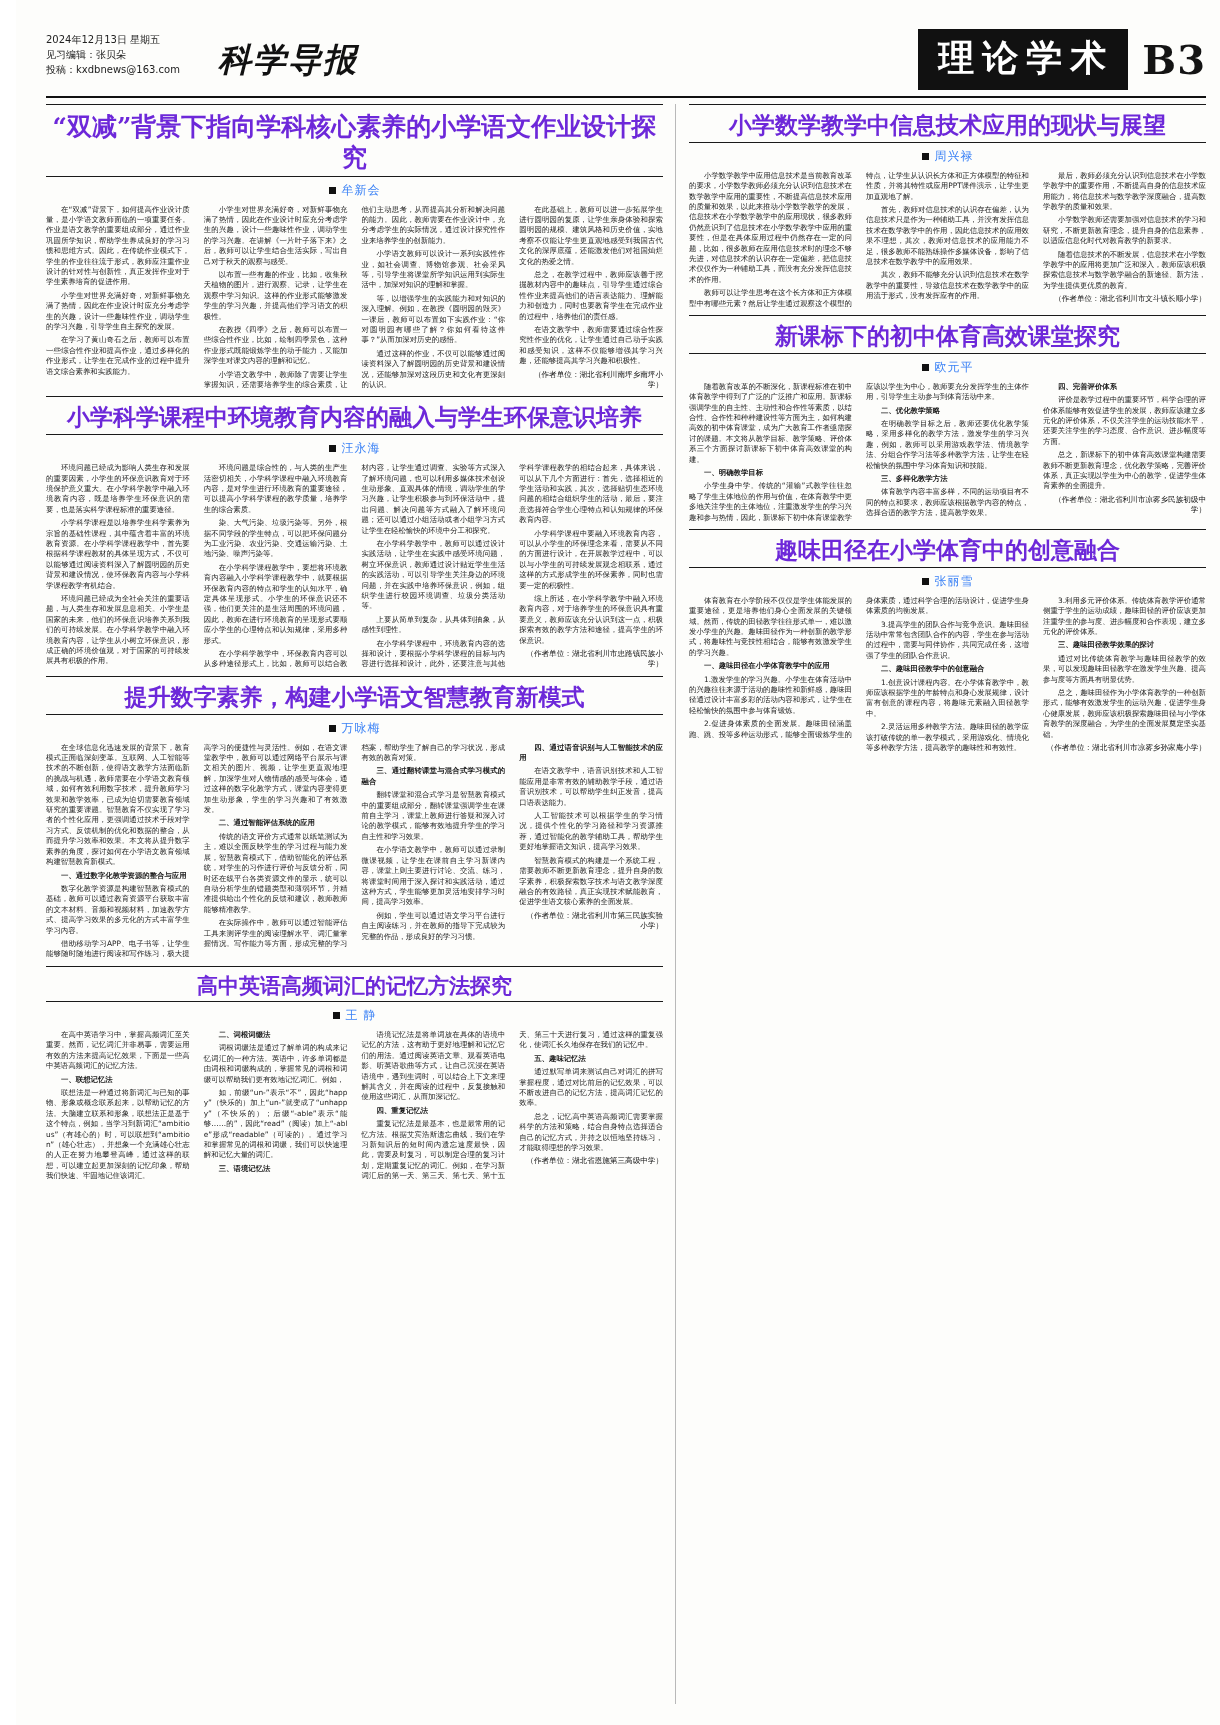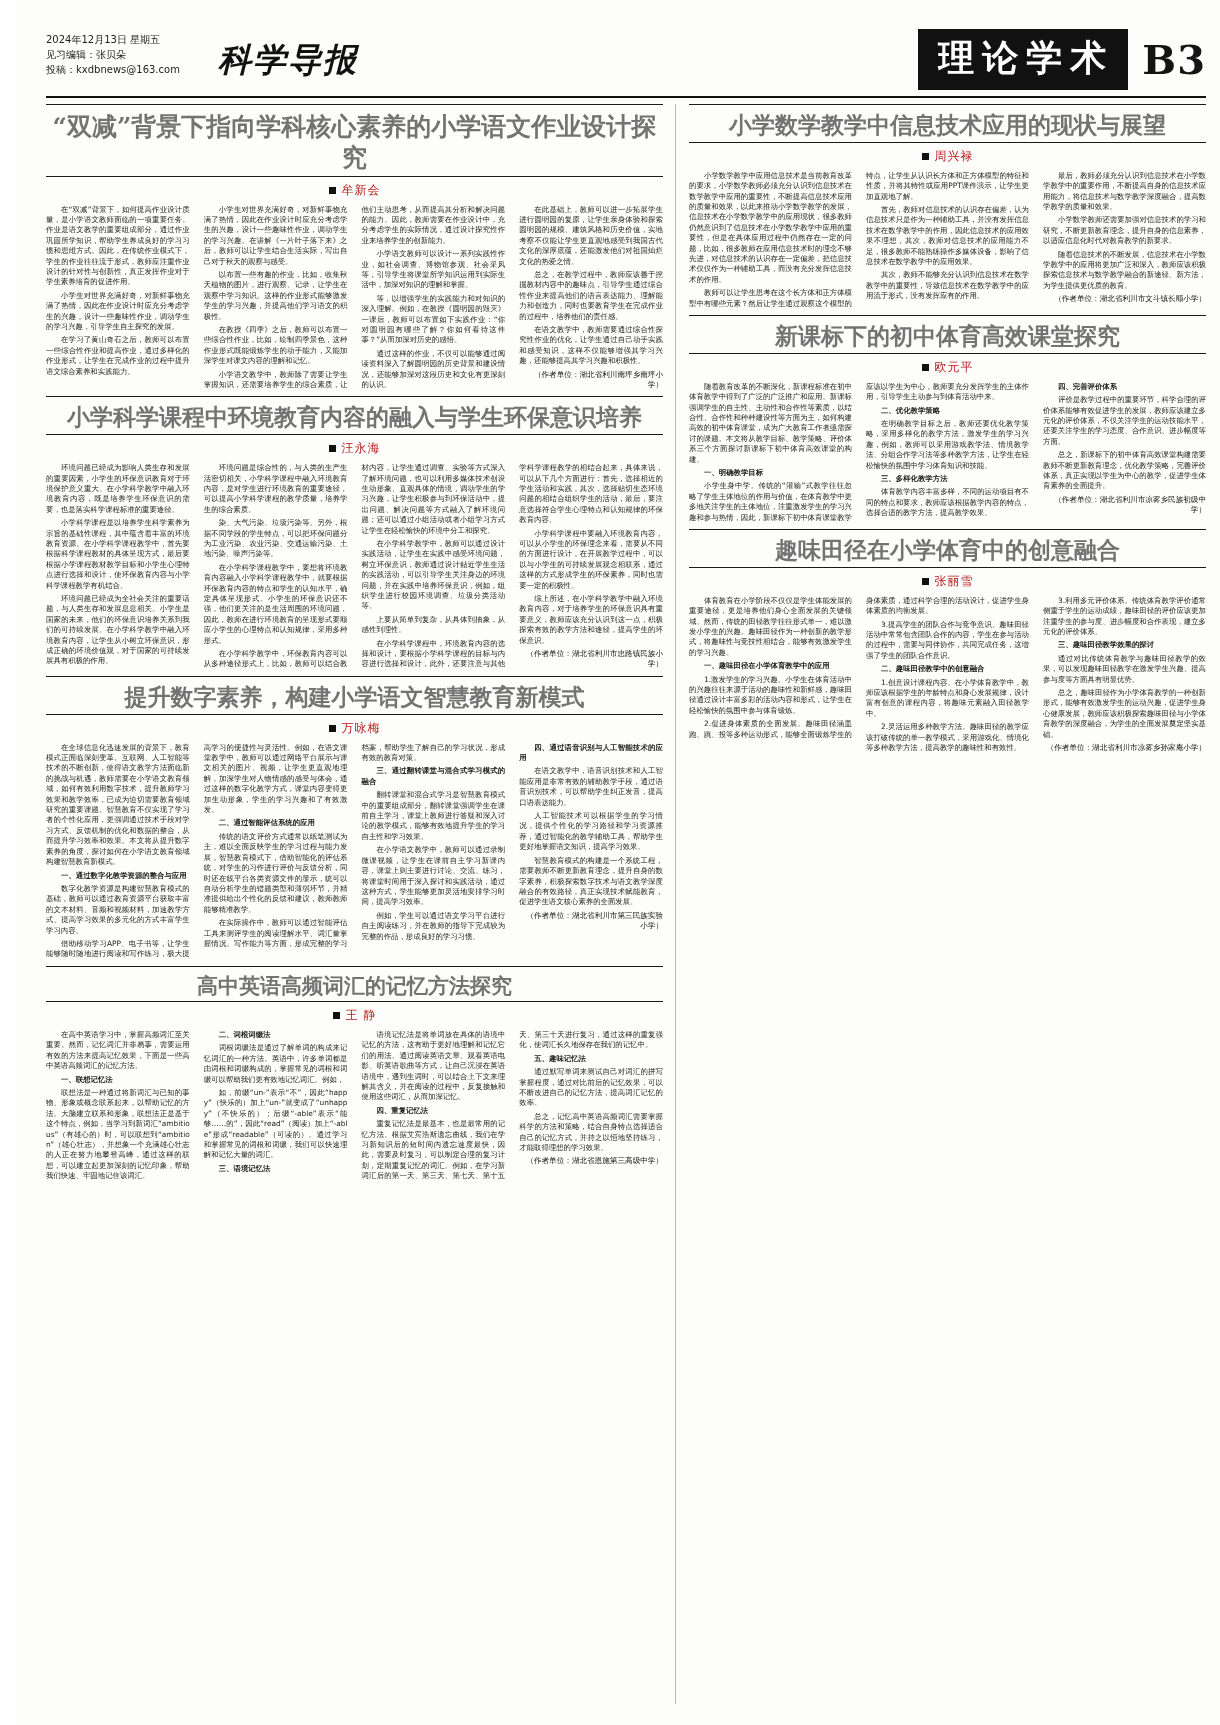--- a/index.html
+++ b/index.html
@@ -55,29 +55,29 @@
   .right-col{position:absolute;left:643px;top:0;width:517px;height:1600px;}
   .vrule{
     position:absolute;left:629px;top:0;width:1px;height:1600px;background:#b9b9b9;
   }
   
   .article{position:relative;margin-bottom:6px;}
   .art-title{
     text-align:center;
     font-family:"DejaVu Serif","Liberation Serif",serif;
     font-weight:bold;
-    color:#737373;
+    color:#6d28d9;
     line-height:1.25;
     padding:6px 4px 2px 4px;
   }
   .t-xl{font-size:25px;}
   .t-lg{font-size:23px;}
   .t-md{font-size:21px;}
   .byline{
-    text-align:center;font-size:12px;color:#b91c1c;
+    text-align:center;font-size:12px;color:#3b82f6;
     margin:5px 0 6px 0;letter-spacing:1px;
   }
   .byline .sq{display:inline-block;width:7px;height:7px;background:#111;margin-right:6px;vertical-align:middle;}
   .hdr-band{border-top:1px solid #1a1a1a;border-bottom:1px solid #1a1a1a;}
   
   .body-cols{
     column-gap:14px;
     font-size:7.4px;
     line-height:10.4px;
     text-align:justify;
@@ -136,21 +136,21 @@
           <p>在语文教学中，教师需要通过综合性探究性作业的优化，让学生通过自己动手实践和感受知识，这样不仅能够增强其学习兴趣，还能够提高其学习兴趣和积极性。</p>
           <div class="sig">（作者单位：湖北省利川南坪乡南坪小学）</div>
         </div>
       </div>
 
       <div class="article">
         <div class="art-title t-lg hdr-band">小学科学课程中环境教育内容的融入与学生环保意识培养</div>
         <div class="byline"><span class="sq"></span><span>汪永海</span></div>
         <div class="body-cols c4">
           <p>环境问题已经成为影响人类生存和发展的重要因素，小学生的环保意识教育对于环境保护意义重大。在小学科学教学中融入环境教育内容，既是培养学生环保意识的需要，也是落实科学课程标准的重要途径。</p>
-          <p>小学科学课程是以培养学生科学素养为宗旨的基础性课程，其中蕴含着丰富的环境教育资源。在小学科学课程教学中，首先要根据科学课程教材的具体呈现方式，最后要根据小学课程教材教学目标和小学生心理特点进行选择和设计，使环保教育内容与小学科学课程教学有机结合。</p>
+          <p>小学科学课程是以培养学生科学素养为宗旨的基础性课程，其中蕴含着丰富的环境教育资源。在小学科学课程教学中，首先要根据科学课程教材的具体呈现方式，不仅可以能够通过阅读资料深入了解圆明园的历史背景和建设情况，使环保教育内容与小学科学课程教学有机结合。</p>
           <p>环境问题已经成为全社会关注的重要话题，与人类生存和发展息息相关。小学生是国家的未来，他们的环保意识培养关系到我们的可持续发展。在小学科学教学中融入环境教育内容，让学生从小树立环保意识，形成正确的环境价值观，对于国家的可持续发展具有积极的作用。</p>
           <p>环境问题是综合性的，与人类的生产生活密切相关，小学科学课程中融入环境教育内容，是对学生进行环境教育的重要途径，可以提高小学科学课程的教学质量，培养学生的综合素质。</p>
           <p>染、大气污染、垃圾污染等。另外，根据不同学段的学生特点，可以把环保问题分为工业污染、农业污染、交通运输污染、土地污染、噪声污染等。</p>
           <p>在小学科学课程教学中，要想将环境教育内容融入小学科学课程教学中，就要根据环保教育内容的特点和学生的认知水平，确定具体呈现形式。小学生的环保意识还不强，他们更关注的是生活周围的环境问题，因此，教师在进行环境教育的呈现形式要顺应小学生的心理特点和认知规律，采用多种形式。</p>
           <p>在小学科学教学中，环保教育内容可以从多种途径形式上，比如，教师可以结合教材内容，让学生通过调查、实验等方式深入了解环境问题，也可以利用多媒体技术创设生动形象、直观具体的情境，调动学生的学习兴趣，让学生积极参与到环保活动中，提出问题、解决问题等方式融入了解环境问题；还可以通过小组活动或者小组学习方式让学生在轻松愉快的环境中分工和探究。</p>
           <p>在小学科学教学中，教师可以通过设计实践活动，让学生在实践中感受环境问题，树立环保意识，教师通过设计贴近学生生活的实践活动，可以引导学生关注身边的环境问题，并在实践中培养环保意识，例如，组织学生进行校园环境调查、垃圾分类活动等。</p>
           <p>上要从简单到复杂，从具体到抽象，从感性到理性。</p>
           <p>在小学科学课程中，环境教育内容的选择和设计，要根据小学科学课程的目标与内容进行选择和设计，此外，还要注意与其他学科学课程教学的相结合起来，具体来说，可以从下几个方面进行：首先，选择相近的学生活动和实践，其次，选择贴切生态环境问题的相结合组织学生的活动，最后，要注意选择符合学生心理特点和认知规律的环保教育内容。</p>
           <p>小学科学课程中要融入环境教育内容，可以从小学生的环保理念来看，需要从不同的方面进行设计，在开展教学过程中，可以以与小学生的可持续发展观念相联系，通过这样的方式形成学生的环保素养，同时也需要一定的积极性。</p>
           <p>综上所述，在小学科学教学中融入环境教育内容，对于培养学生的环保意识具有重要意义，教师应该充分认识到这一点，积极探索有效的教学方法和途径，提高学生的环保意识。</p>

